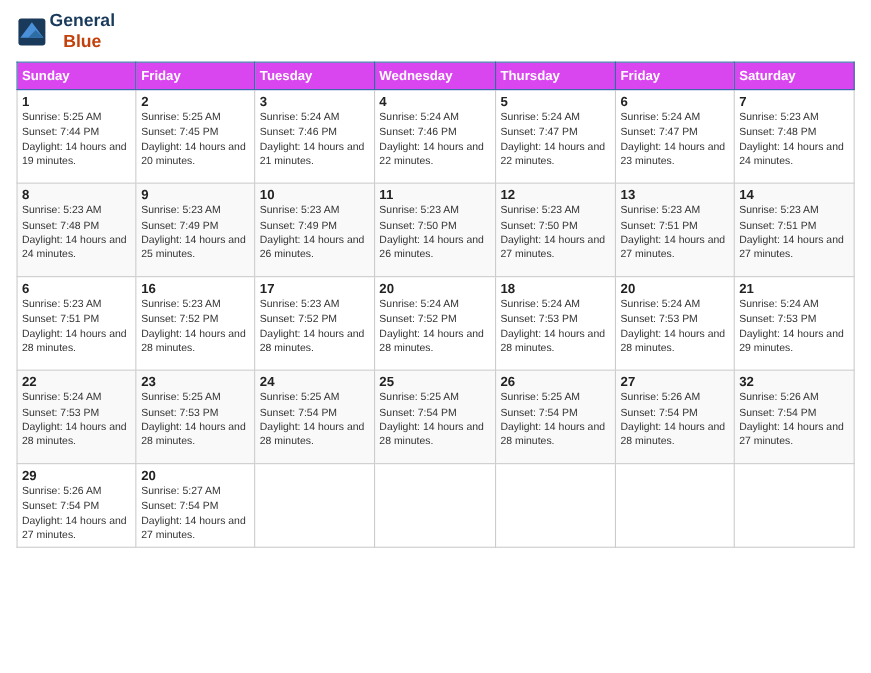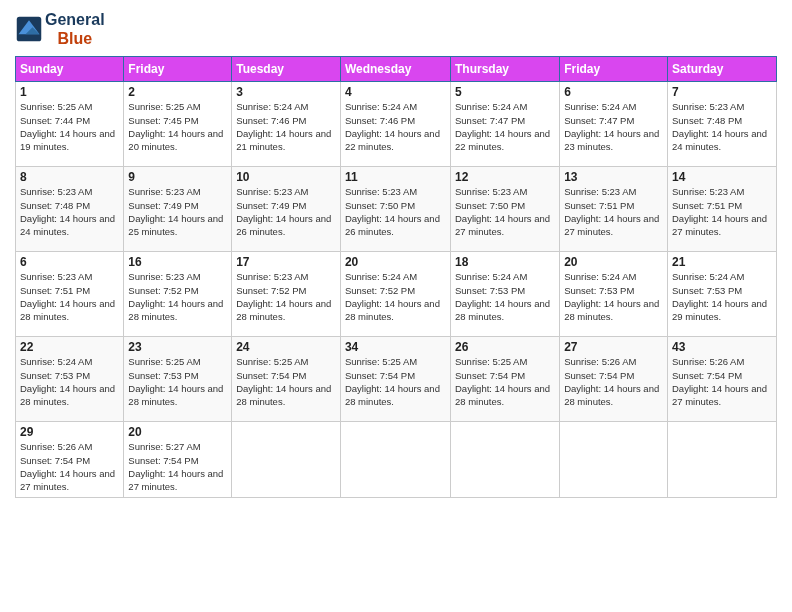--- a/index.html
+++ b/index.html
@@ -220,33 +220,33 @@
           </td>
           <td>
             <span class="day-num">23</span>
             <div class="day-info">Sunrise: 5:25 AM<br>Sunset: 7:53 PM<br>Daylight: 14 hours and 28 minutes.</div>
           </td>
           <td>
             <span class="day-num">24</span>
             <div class="day-info">Sunrise: 5:25 AM<br>Sunset: 7:54 PM<br>Daylight: 14 hours and 28 minutes.</div>
           </td>
           <td>
-            <span class="day-num">34</span>
+            <span class="day-num">25</span>
             <div class="day-info">Sunrise: 5:25 AM<br>Sunset: 7:54 PM<br>Daylight: 14 hours and 28 minutes.</div>
           </td>
           <td>
             <span class="day-num">26</span>
             <div class="day-info">Sunrise: 5:25 AM<br>Sunset: 7:54 PM<br>Daylight: 14 hours and 28 minutes.</div>
           </td>
           <td>
             <span class="day-num">27</span>
             <div class="day-info">Sunrise: 5:26 AM<br>Sunset: 7:54 PM<br>Daylight: 14 hours and 28 minutes.</div>
           </td>
           <td>
-            <span class="day-num">43</span>
+            <span class="day-num">32</span>
             <div class="day-info">Sunrise: 5:26 AM<br>Sunset: 7:54 PM<br>Daylight: 14 hours and 27 minutes.</div>
           </td>
         </tr>
         <tr>
           <td>
             <span class="day-num">29</span>
             <div class="day-info">Sunrise: 5:26 AM<br>Sunset: 7:54 PM<br>Daylight: 14 hours and 27 minutes.</div>
           </td>
           <td>
             <span class="day-num">20</span>

